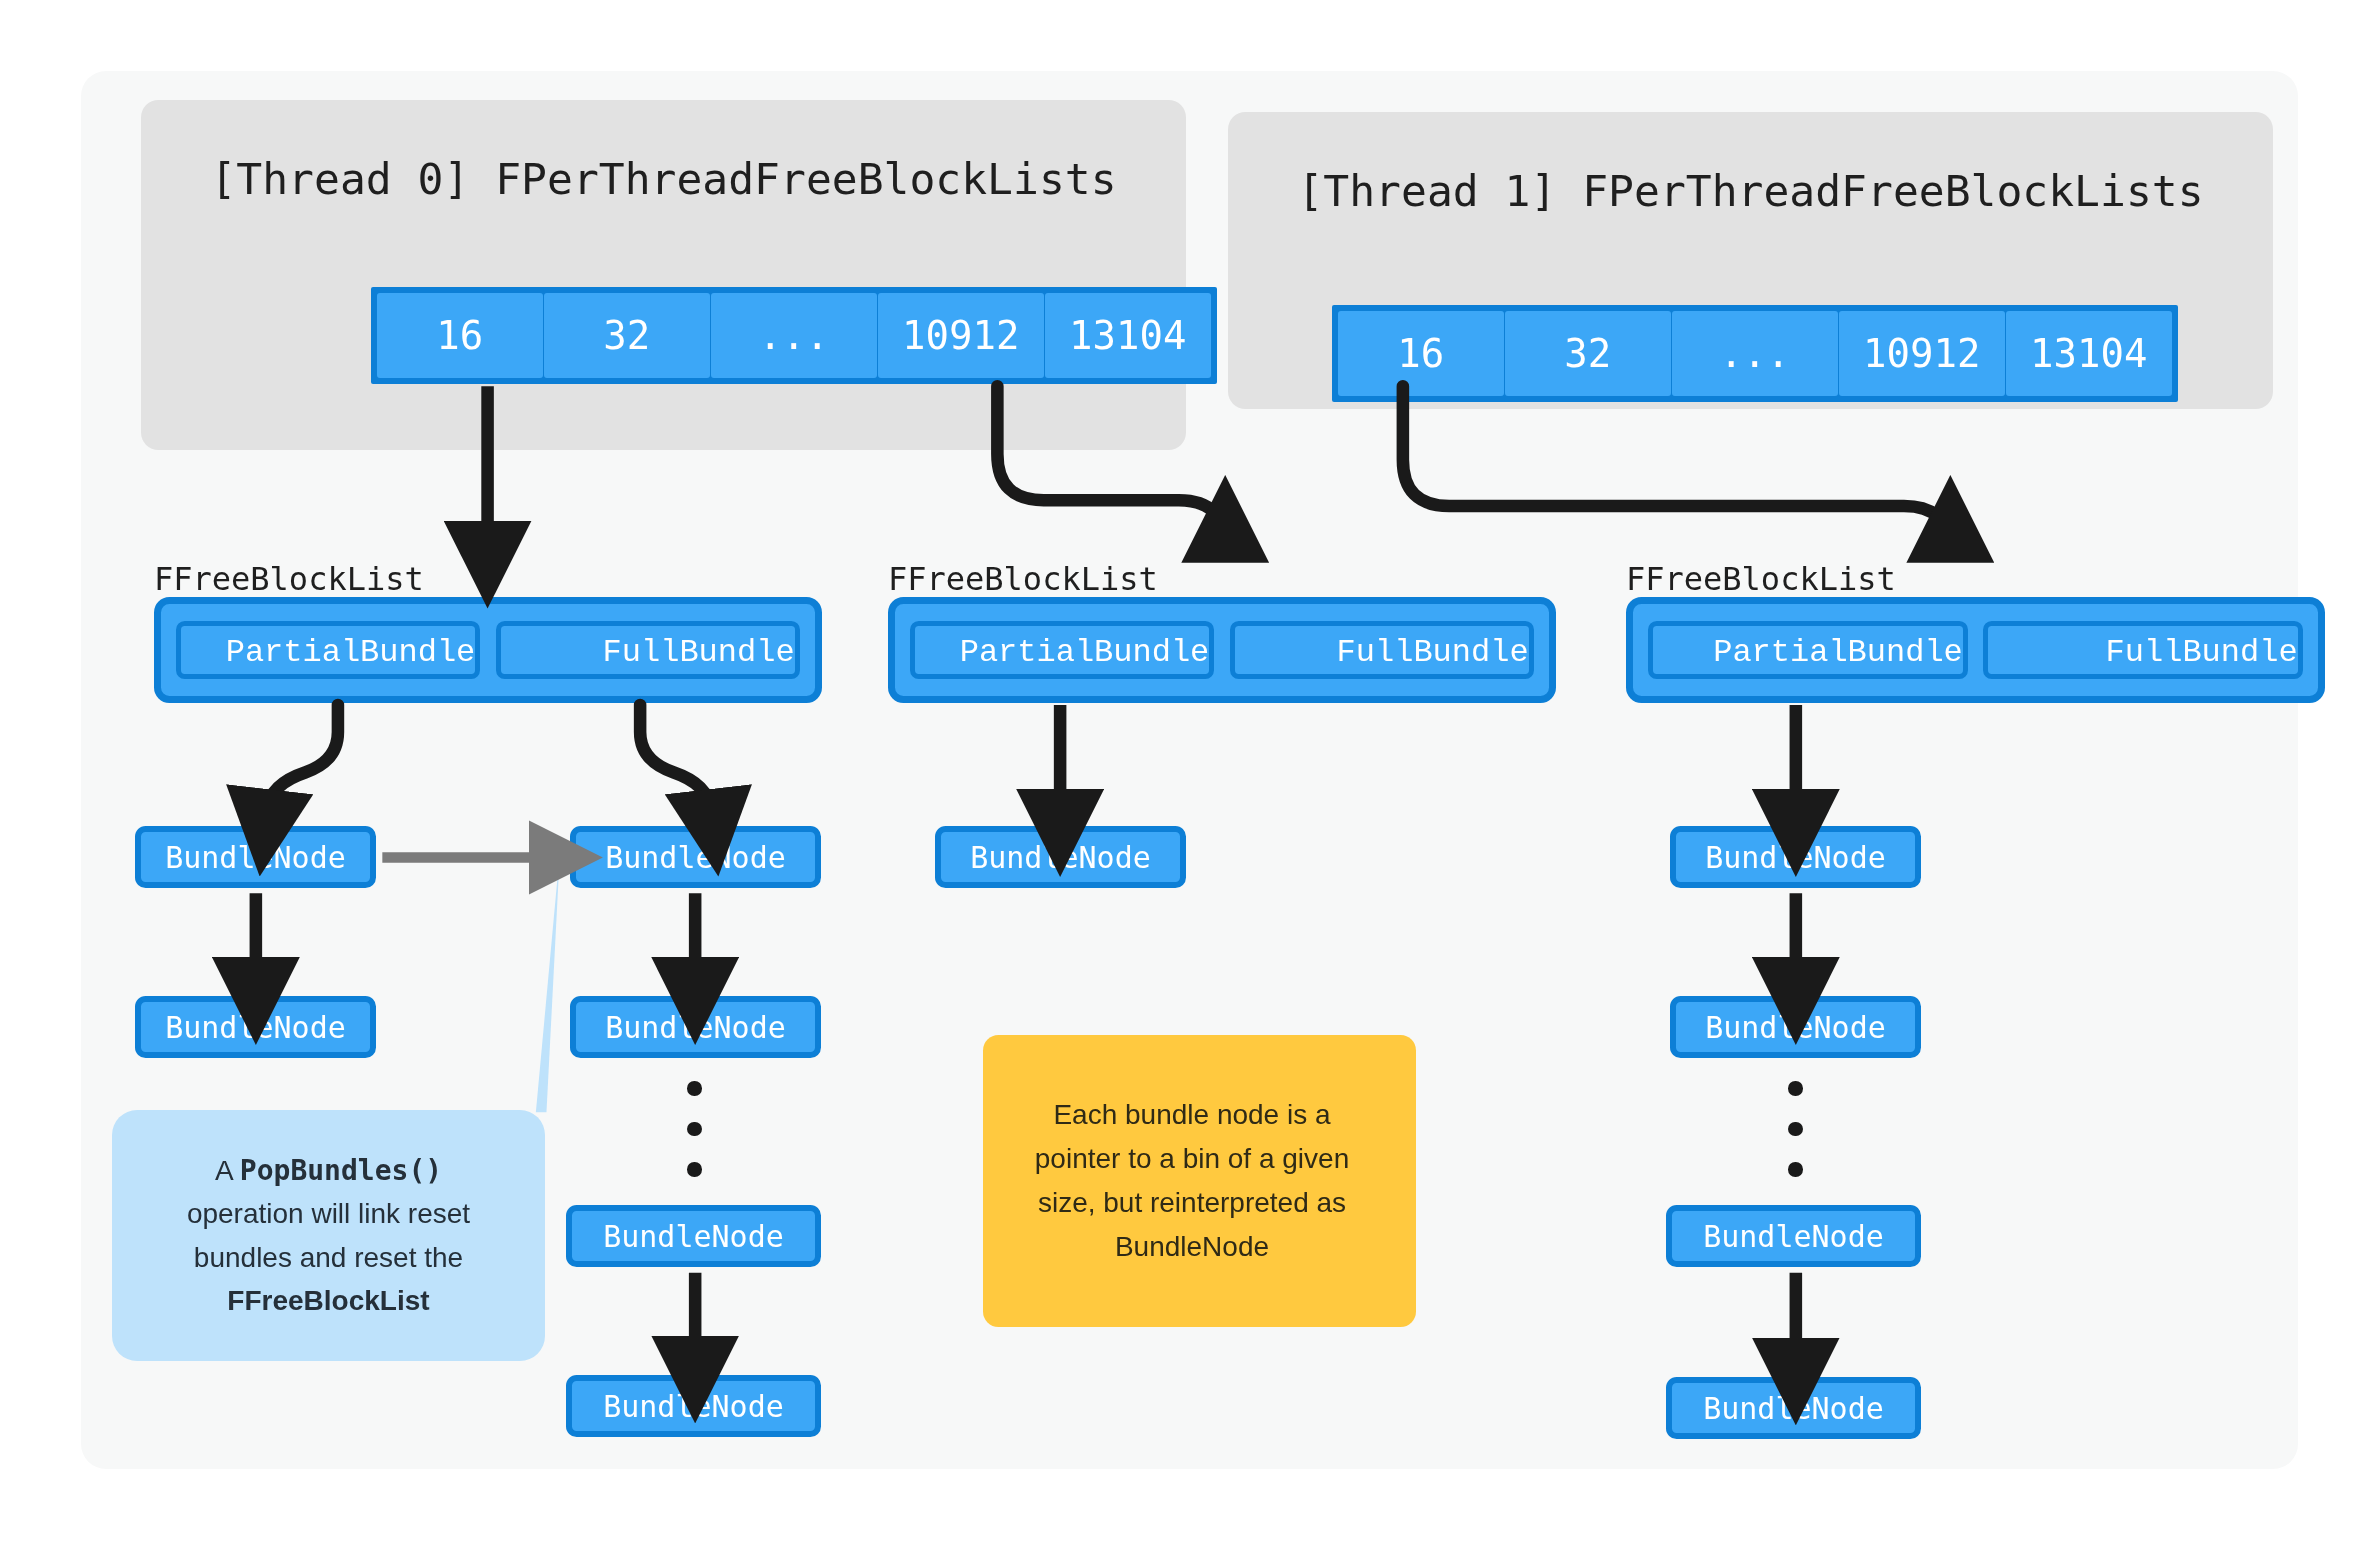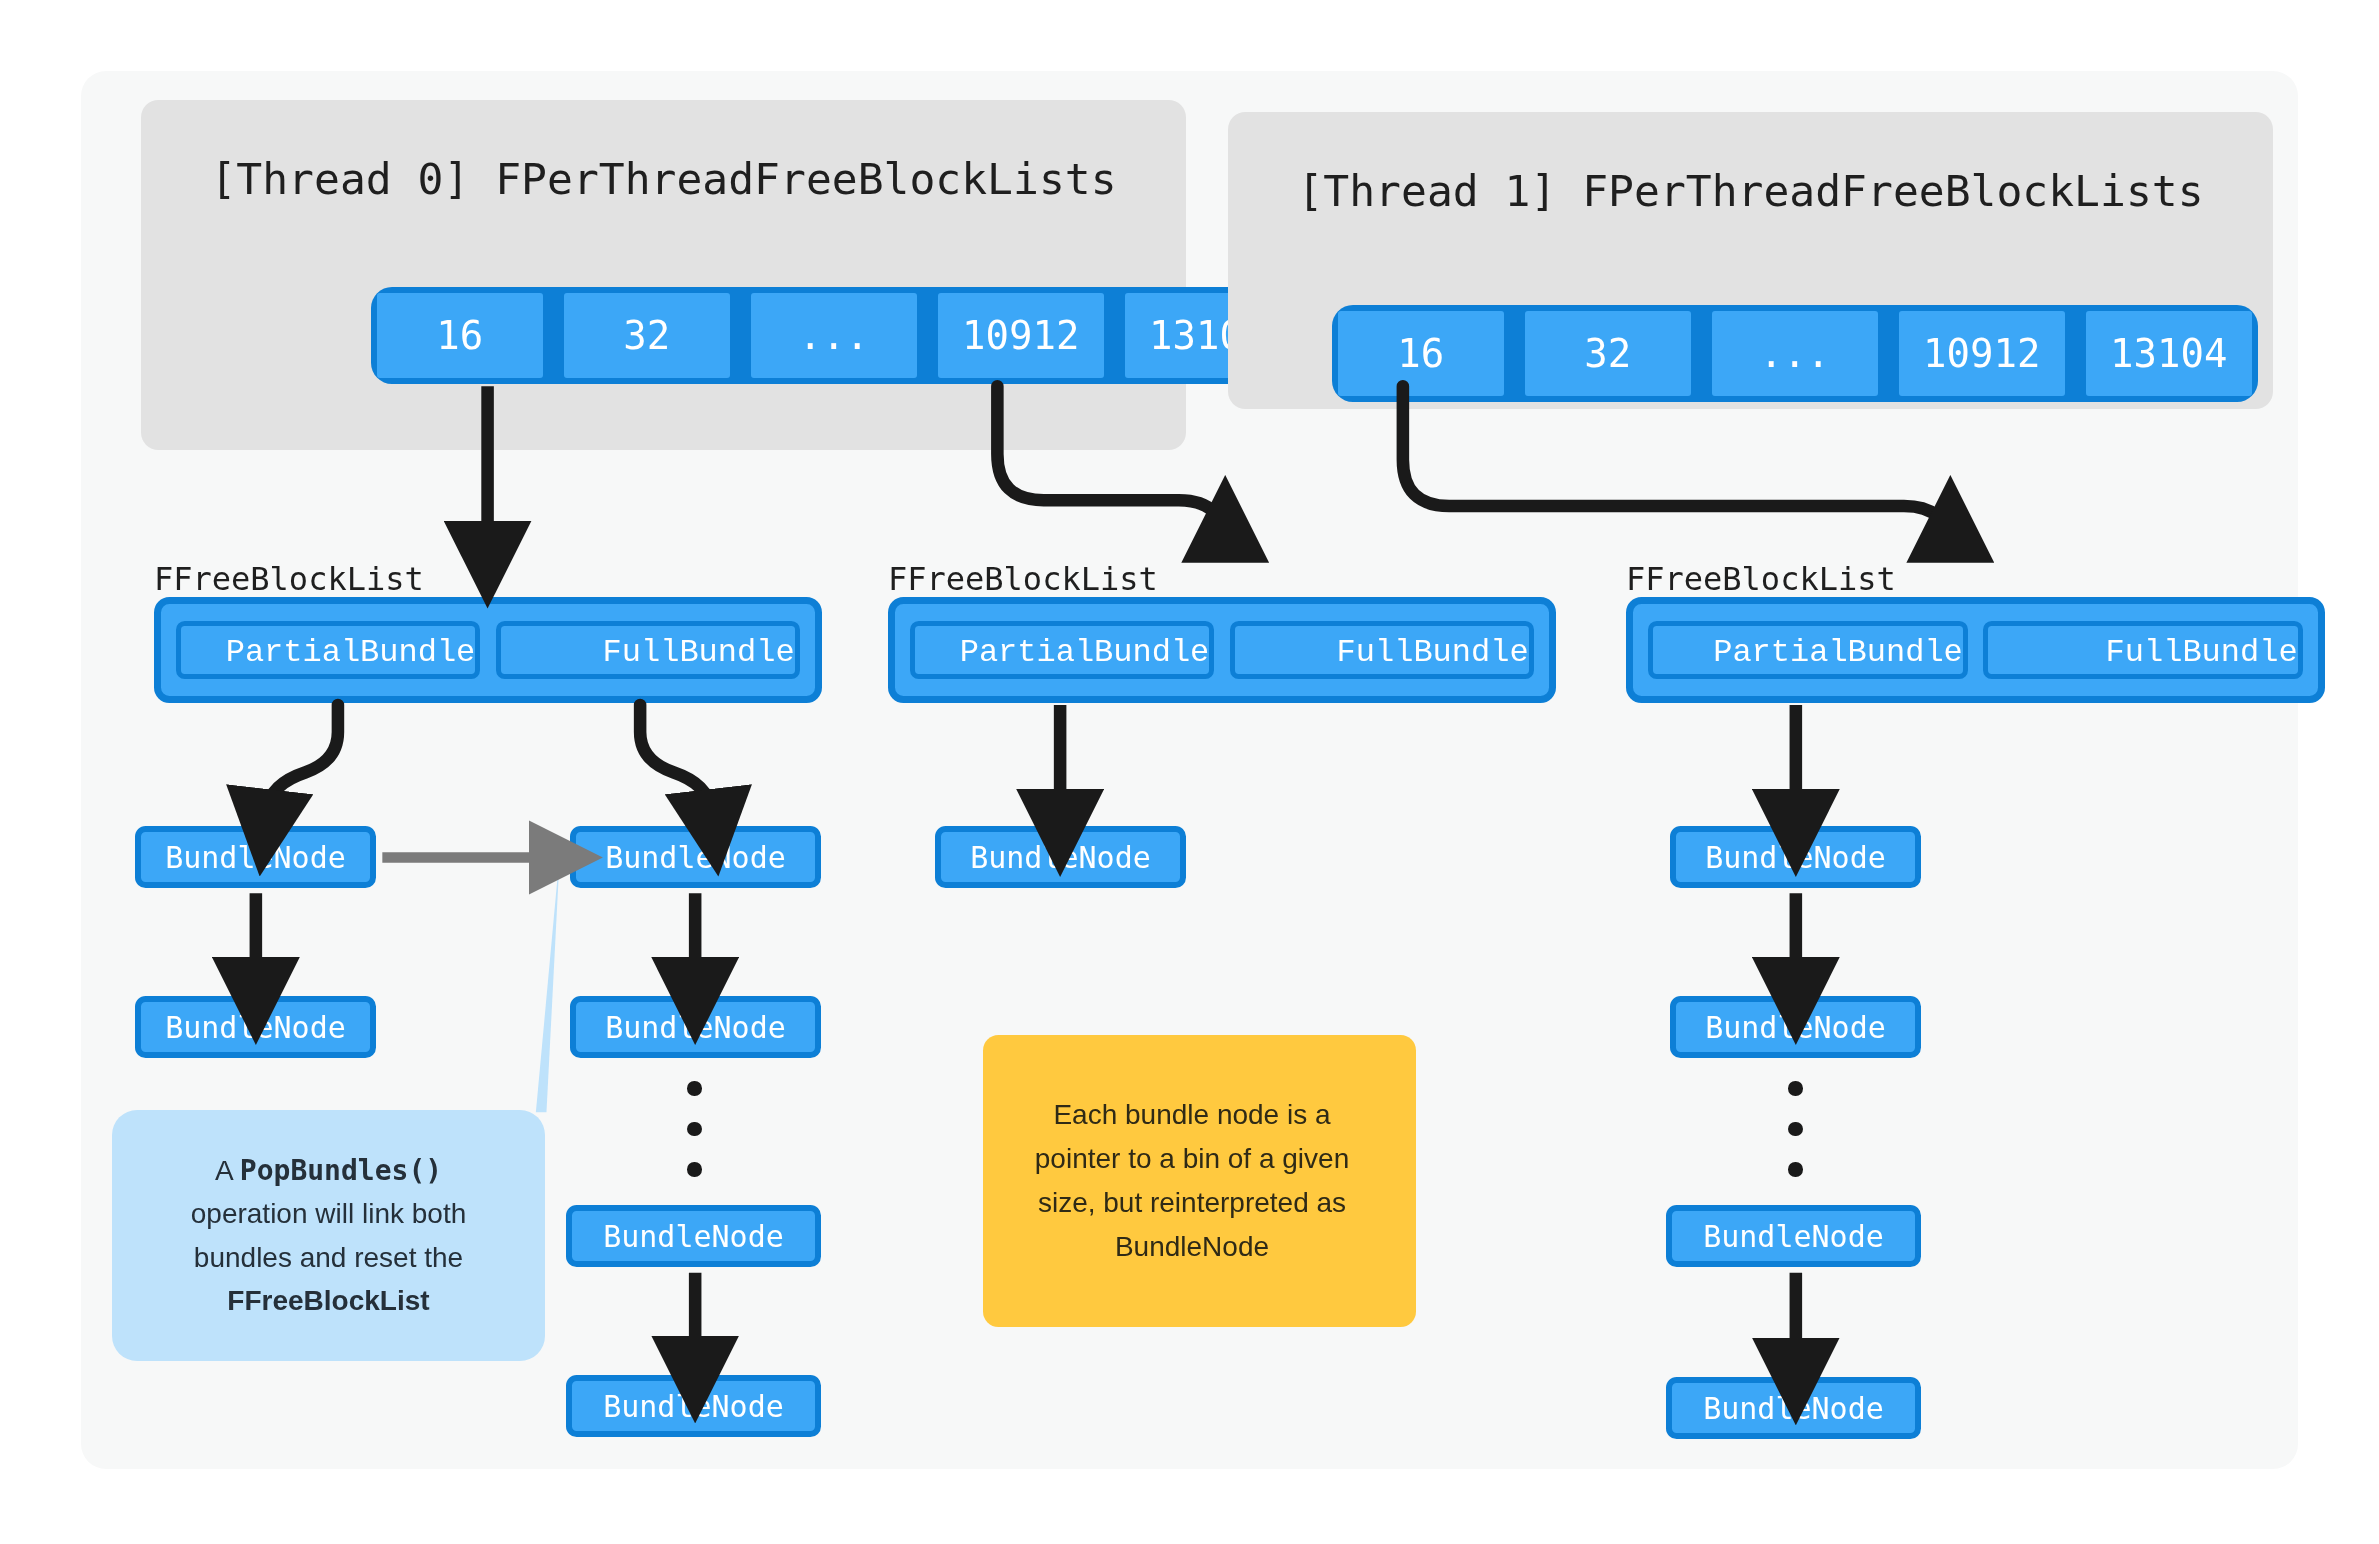--- a/index.html
+++ b/index.html
@@ -16,21 +16,21 @@
   .thread-panel{
     position:absolute;background:#e2e2e2;border-radius:17.4px;
   }
   .thread-title{
     position:absolute;left:0;right:0;top:54px;text-align:center;
     font-family:"DejaVu Sans Mono","Liberation Mono",monospace;
     font-size:43px;color:#1f1f1f;letter-spacing:0px;white-space:nowrap;
   }
   .bin-strip{
     position:absolute;display:flex;
-    background:#0d7fd6;border-radius:21px;padding:5.8px;gap:21px;
+    background:#0d7fd6;border-radius:2px;padding:5.8px;gap:1px;
     box-sizing:border-box;
     justify-content:center;
   }
   .bin{
     background:#3ca7f7;color:#ffffff;
     font-family:"DejaVu Sans Mono","Liberation Mono",monospace;
     font-size:39px;display:flex;align-items:center;justify-content:center;
     height:85px;box-sizing:border-box;border-radius:2.9px;
   }
 
@@ -145,21 +145,21 @@
     <i></i>
     <i></i>
     <i></i>
   </div>
   <div class="node" style="left:1666px;top:1205px;width:255px;height:62px;">BundleNode</div>
   <div class="node" style="left:1666px;top:1377px;width:255px;height:62px;">BundleNode</div>
 
   <div class="callout callout-blue" style="left:112px;top:1110px;width:433px;height:251px;">
     <p>
       <span>A </span><span class="mono-b">PopBundles()</span><br>
-      <span>operation will link both</span><br>
+      <span>operation will link reset</span><br>
       <span>bundles and reset the</span><br>
       <span class="sans-b">FFreeBlockList</span>
     </p>
   </div>
 
   <div class="callout callout-yellow" style="left:983px;top:1035px;width:433px;height:292px;padding-left:8px;">
     <p>
       <span>Each bundle node is a</span><br>
       <span>pointer to a bin of a given</span><br>
       <span>size, but reinterpreted as</span><br>

